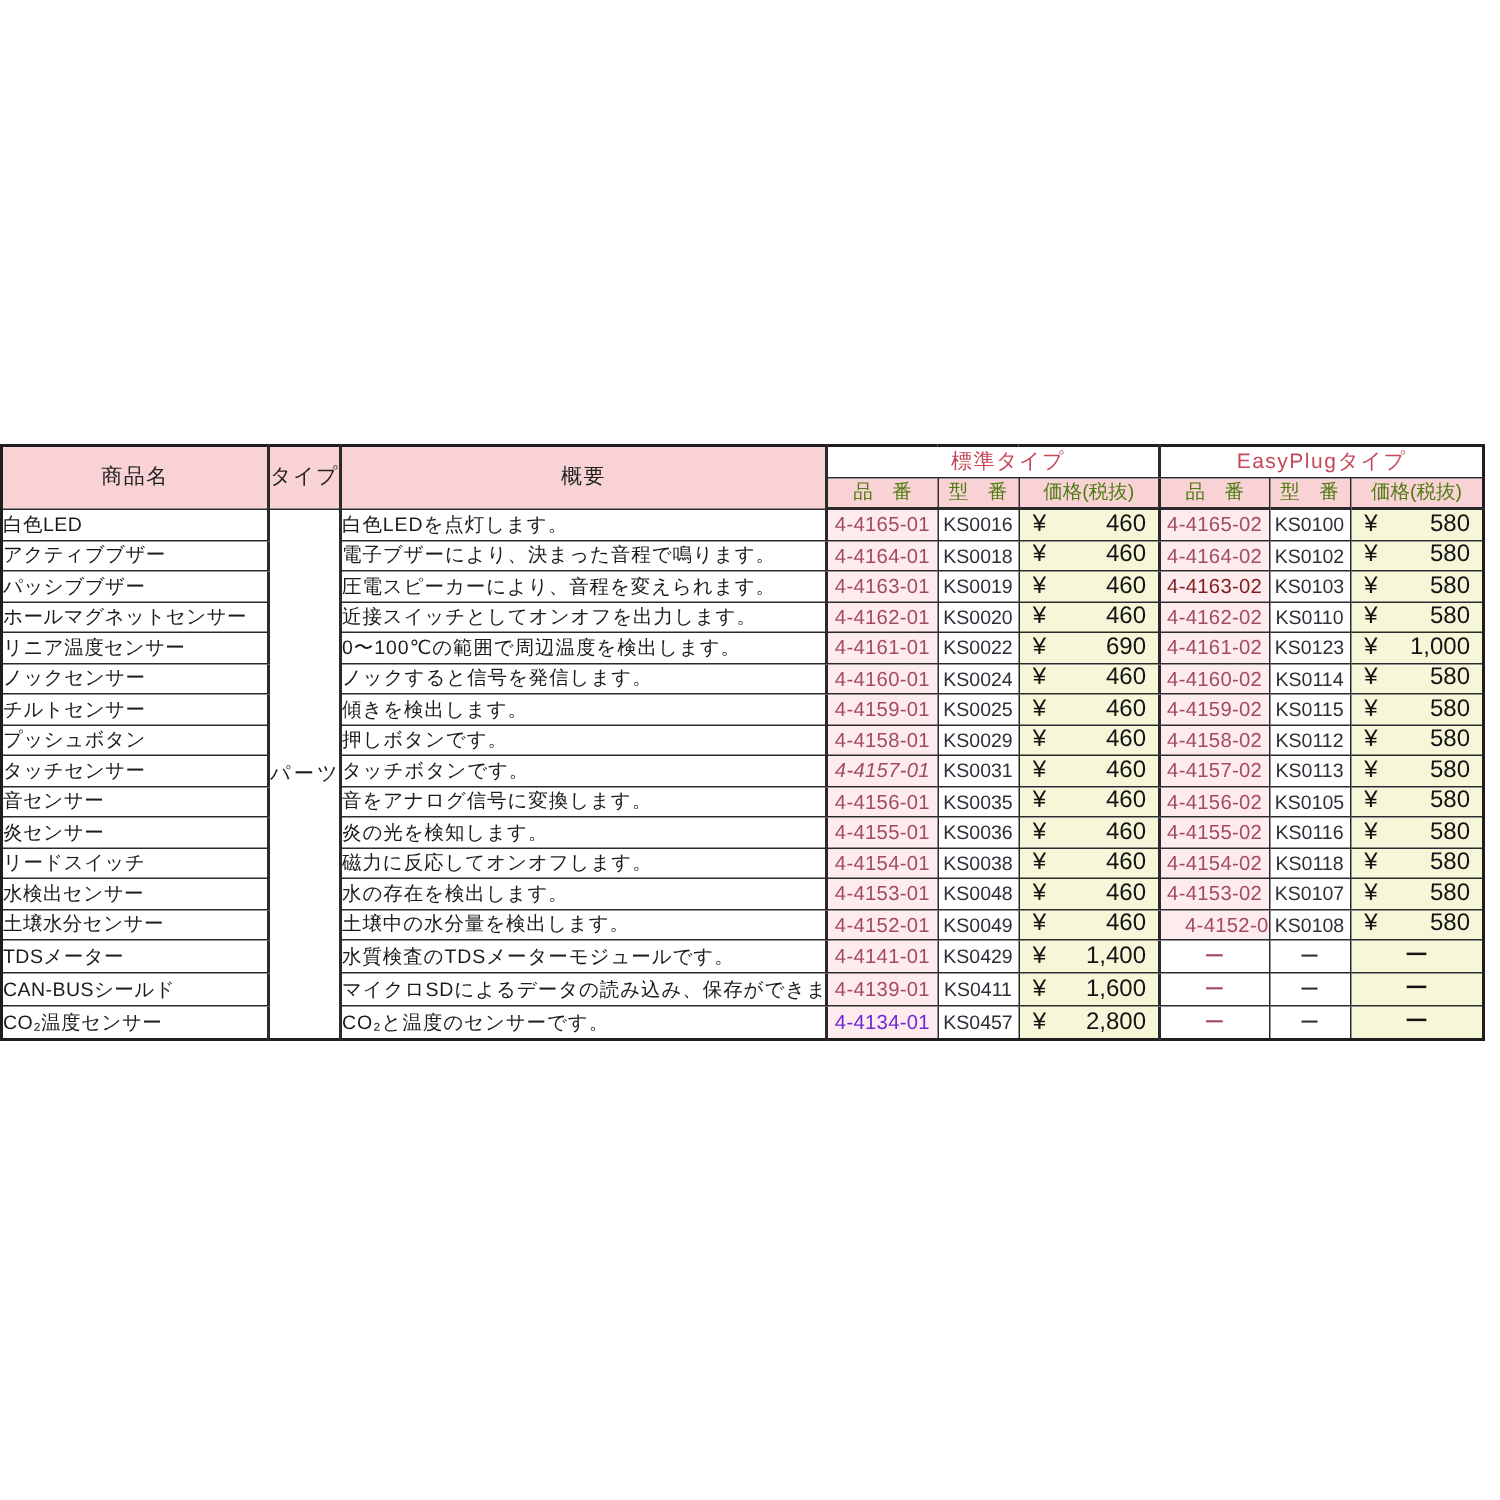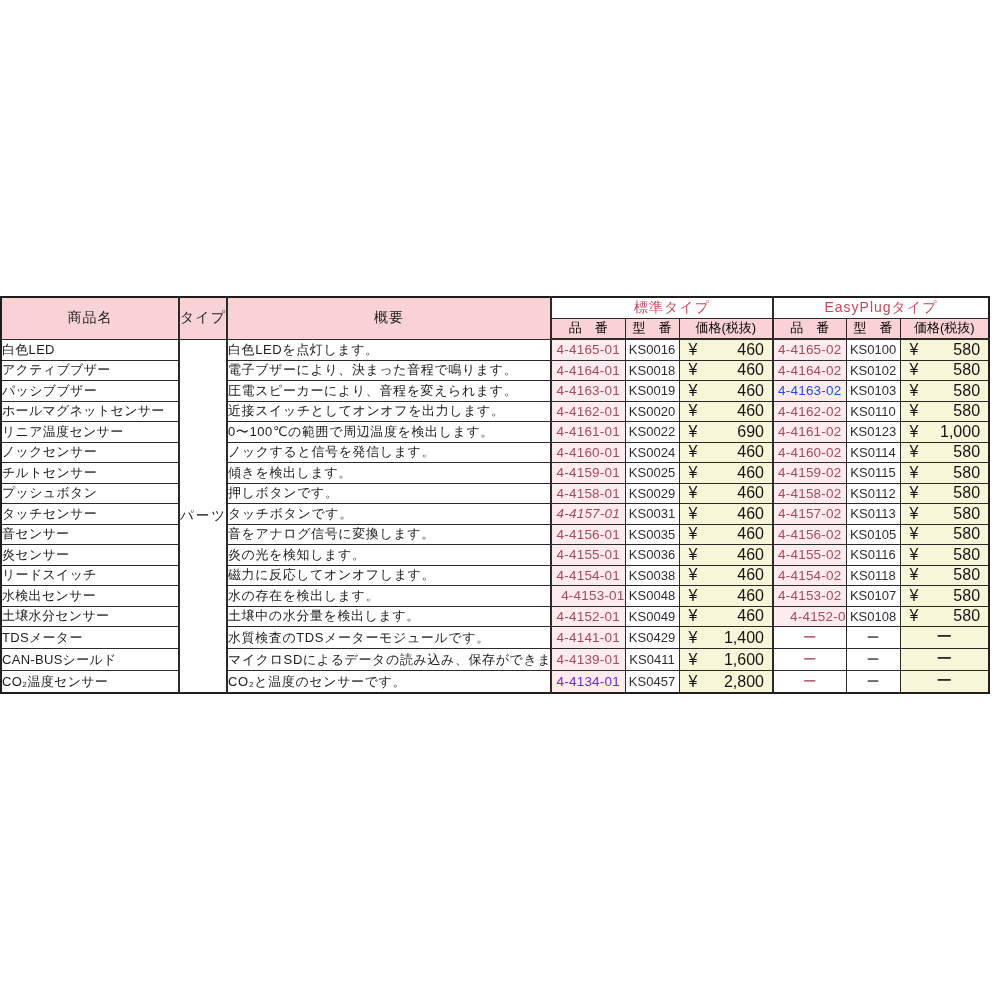--- a/index.html
+++ b/index.html
@@ -16,21 +16,21 @@
     border:1px solid #2a2a2a;overflow:hidden;white-space:nowrap;
     padding:0;vertical-align:middle;font-weight:normal;
   }
   
   .sep-l{border-left-width:2px !important;}
   .sep-r{border-right-width:2px !important;}
   tr.subhead th{border-bottom-width:2px !important;}
   
   .h-pink{background:#f9d2d5;font-size:14px;font-weight:600;text-align:center;letter-spacing:1px;color:#222;}
   .h-group{background:#ffffff;font-size:14px;font-weight:700;text-align:center;letter-spacing:1px;}
-  .h-sub{background:#f9d2d5;font-size:13px;font-weight:600;text-align:center;color:#000000;}
+  .h-sub{background:#f9d2d5;font-size:13px;font-weight:600;text-align:center;color:#4d7c0f;}
   tr.grouphead{height:21px;}
   tr.subhead{height:21px;}
   
   tbody td{height:19.5px;font-size:13px;}
   td.c-name{text-align:left;padding-left:4px;letter-spacing:0.3px;background:#fff;}
   td.c-type{text-align:center;font-size:13.5px;letter-spacing:2px;background:#fff;}
   td.c-desc{text-align:left;padding-left:5px;letter-spacing:0.6px;background:#fff;}
   td.c-part{text-align:center;font-size:13.5px;background:#fdebee;letter-spacing:0.2px;}
   td.c-model{text-align:center;font-size:13px;color:#2d2d36;background:#fff;}
   td.c-price{background:#f6f6d8;font-size:16px;font-weight:600;color:#141414;}
@@ -118,21 +118,21 @@
           <td class="c-name sep-r">パッシブブザー</td>
           <td class="c-desc sep-r">圧電スピーカーにより、音程を変えられます。</td>
           <td class="c-part" style="color: rgb(163, 75, 92);">4-4163-01</td>
           <td class="c-model">KS0019</td>
           <td class="c-price sep-r">
             <div class="pw">
               <span>¥</span>
               <span>460</span>
             </div>
           </td>
-          <td class="c-part" style="color: #1d4ed8; margin-top: 22px;">4-4163-02</td>
+          <td class="c-part" style="color: #7f1d1d; margin-top: 22px;">4-4163-02</td>
           <td class="c-model">KS0103</td>
           <td class="c-price">
             <div class="pw">
               <span>¥</span>
               <span>580</span>
             </div>
           </td>
         </tr>
         <tr>
           <td class="c-name sep-r">ホールマグネットセンサー</td>
@@ -310,21 +310,21 @@
           <td class="c-price">
             <div class="pw">
               <span>¥</span>
               <span>580</span>
             </div>
           </td>
         </tr>
         <tr>
           <td class="c-name sep-r">水検出センサー</td>
           <td class="c-desc sep-r">水の存在を検出します。</td>
-          <td class="c-part" style="color: rgb(163, 75, 92); text-align: right;">4-4153-01</td>
+          <td class="c-part" style="color: rgb(163, 75, 92);">4-4153-01</td>
           <td class="c-model">KS0048</td>
           <td class="c-price sep-r">
             <div class="pw">
               <span>¥</span>
               <span>460</span>
             </div>
           </td>
           <td class="c-part" style="color: rgb(163, 75, 92);">4-4153-02</td>
           <td class="c-model">KS0107</td>
           <td class="c-price">

